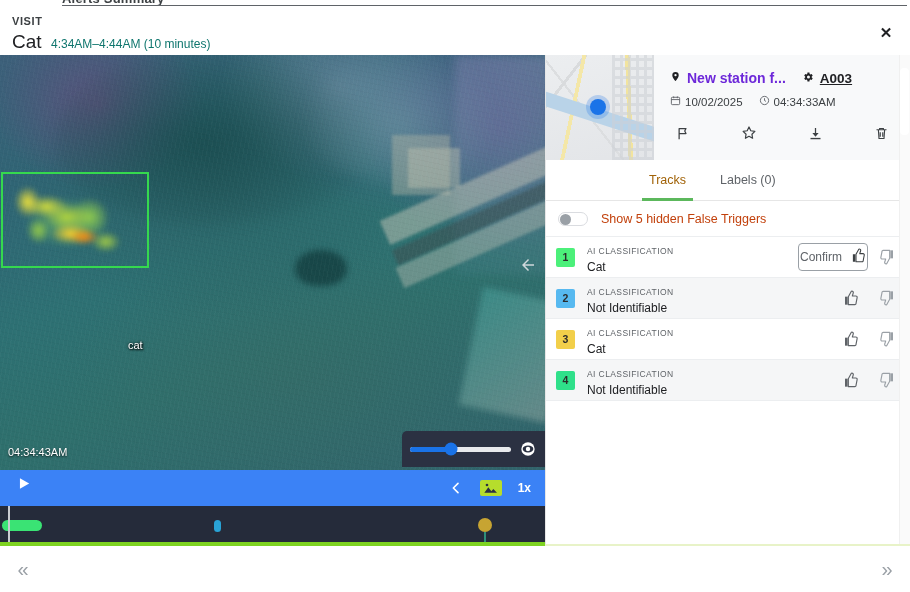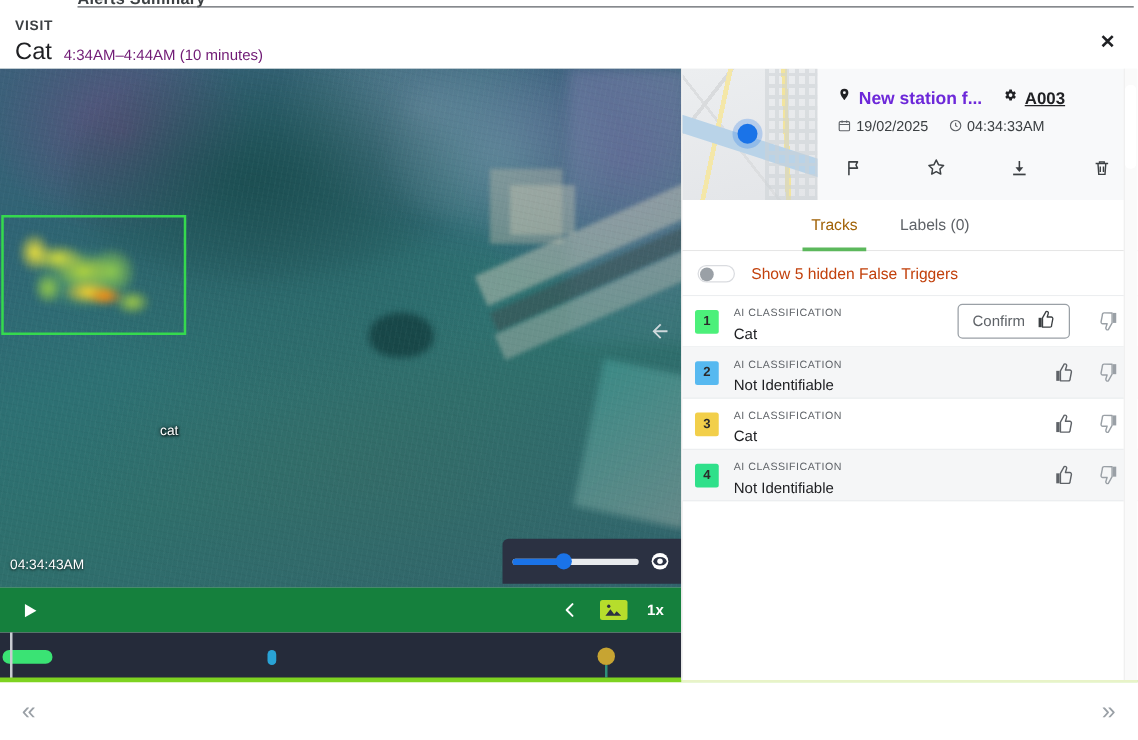--- a/index.html
+++ b/index.html
@@ -35,21 +35,21 @@
     position: absolute; left: 12px; top: 8px;
     font-size: 11px; font-weight: bold; color: #3c4043;
     letter-spacing: .6px;
   }
   .visit-title {
     position: absolute; left: 12px; top: 24px;
     font-size: 19px; color: #202124; font-weight: 400;
   }
   .visit-sub {
     position: absolute; left: 51px; top: 30px;
-    font-size: 12px; color: #701a75;
+    font-size: 12px; color: #0f766e;
   }
   .close-btn {
     position: absolute; right: 8px; top: 10px;
     width: 32px; height: 32px; border: none; background: transparent;
     cursor: pointer; display: flex; align-items: center; justify-content: center;
     color: #202124; font-size: 15px; font-weight: bold;
     font-family: "Liberation Sans", sans-serif;
   }
 
   
@@ -184,21 +184,21 @@
     width: 13px; height: 13px; border-radius: 50%; background: #1a73e8;
   }
   .eye-btn {
     width: 18px; height: 18px; border: none; background: transparent;
     cursor: pointer; display: flex; align-items: center; justify-content: center;
   }
 
   
   .player-bar {
     position: absolute; left: 0; top: 470px; width: 545px; height: 36px;
-    background: #15803d; display: flex; align-items: center;
+    background: #3b82f6; display: flex; 
   }
   .play-btn {
     margin-left: 10px; width: 26px; height: 26px; border: none;
     background: transparent; cursor: pointer;
     display: flex; align-items: center; justify-content: center;
   }
   .ctl-right {
     margin-left: auto; display: flex; align-items: center; gap: 16px;
     padding-right: 14px;
   }
@@ -349,22 +349,22 @@
     font-size: 10.5px; font-weight: bold; color: #2b2b2b;
   }
   .track-text { margin-left: 12px; flex: 1; }
   .track-kicker {
     font-size: 8.5px; font-weight: normal; color: #5f6368; letter-spacing: .4px;
   }
   .track-name { font-size: 12px; color: #202124; margin-top: 2px; }
   .confirm-btn {
     display: flex; align-items: center; gap: 9px;
     border: 1px solid #9aa0a6; border-radius: 4px;
-    background: #fff; cursor: pointer; height: 28px; padding: 0 11px;
-    font-size: 12px; color: #5f6368; margin-right: 18px;
+    background: #fff; cursor: pointer; height: 28px; padding: 0 1px;
+    font-size: 12px; color: #5f6368; margin-right: 6px;
     font-family: "Liberation Sans", sans-serif;
   }
   .vote-btn {
     border: none; background: transparent; cursor: pointer;
     width: 26px; height: 26px; display: flex; align-items: center; justify-content: center;
   }
   .vote-gap { margin-right: 10px; }
 
   
   .panel-scroll {
@@ -517,21 +517,21 @@
           <span class="station-code">A003</span>
         </div>
         <div class="meta-line2">
           <span class="meta-chip">
             <span>
               <svg width="11" height="11" viewBox="0 0 24 24" fill="none" stroke="#5f6368" stroke-width="2" aria-hidden="true">
                 <rect x="3" y="5" width="18" height="16" rx="2"></rect>
                   <path d="M3 10h18M8 3v4M16 3v4"></path>
               </svg>
             </span>
-            <span>19/02/2025</span>
+            <span>10/02/2025</span>
           </span>
           <span class="meta-chip" style="margin-left:8px;">
             <span>
               <svg width="11" height="11" viewBox="0 0 24 24" fill="none" stroke="#5f6368" stroke-width="2" aria-hidden="true">
                 <circle cx="12" cy="12" r="9"></circle>
                   <path d="M12 7v5l3.2 2"></path>
               </svg>
             </span>
             <span>04:34:33AM</span>
           </span>

